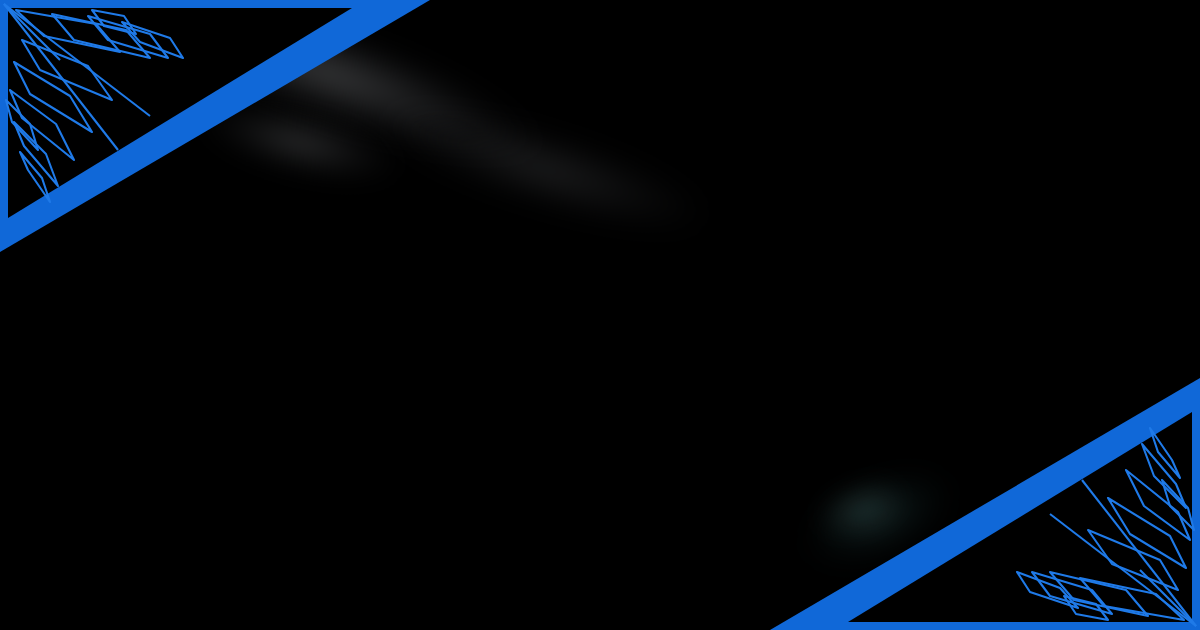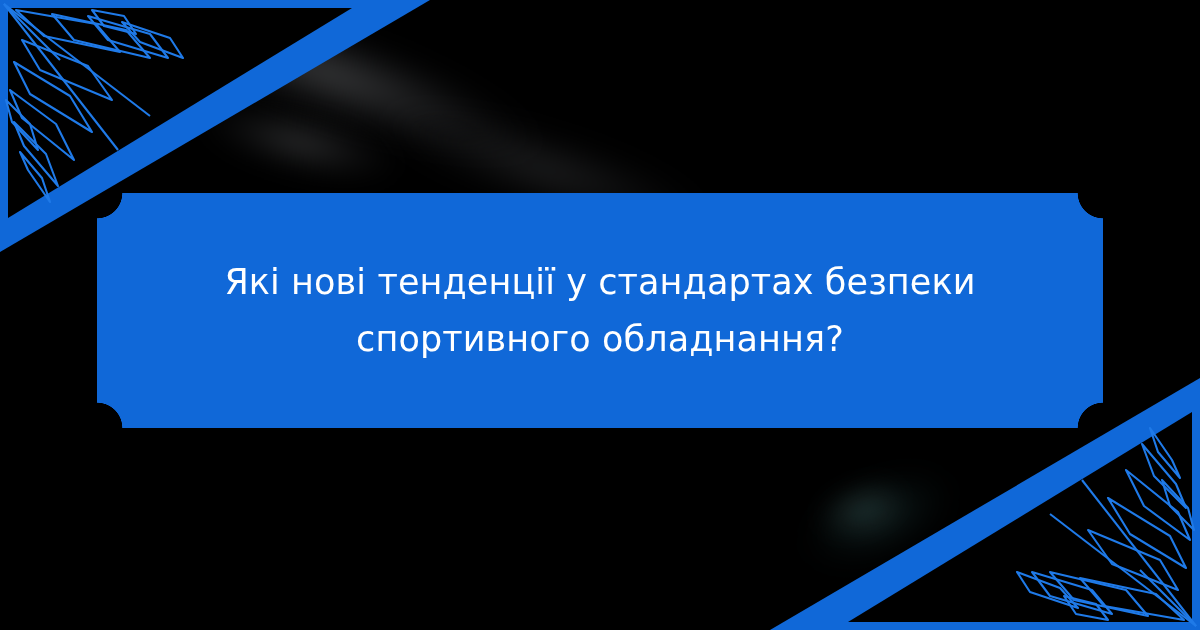--- a/index.html
+++ b/index.html
@@ -231,19 +231,14 @@
       <path d="M22,40 L88,66 L112,100 L40,70 Z"></path>
       <path d="M14,62 L70,96 L92,132 L30,94 Z"></path>
       <path d="M10,90 L56,124 L74,160 L22,118 Z"></path>
       <path d="M14,122 L46,154 L58,186 L24,146 Z"></path>
       <path d="M20,152 L42,178 L50,202 L28,170 Z"></path>
       <path d="M92,10 L124,16 L136,34 L104,26 Z"></path>
       <path d="M6,100 L30,124 L38,150 L12,122 Z"></path>
     </svg>
   </div>
 
-  <div id="banner-wrap">
-    <div id="banner"></div>
-    <div id="banner-text">Які нові тенденції у стандартах безпеки
-спортивного обладнання?</div>
-  </div>
 
 </div>
 
 </body></html>

